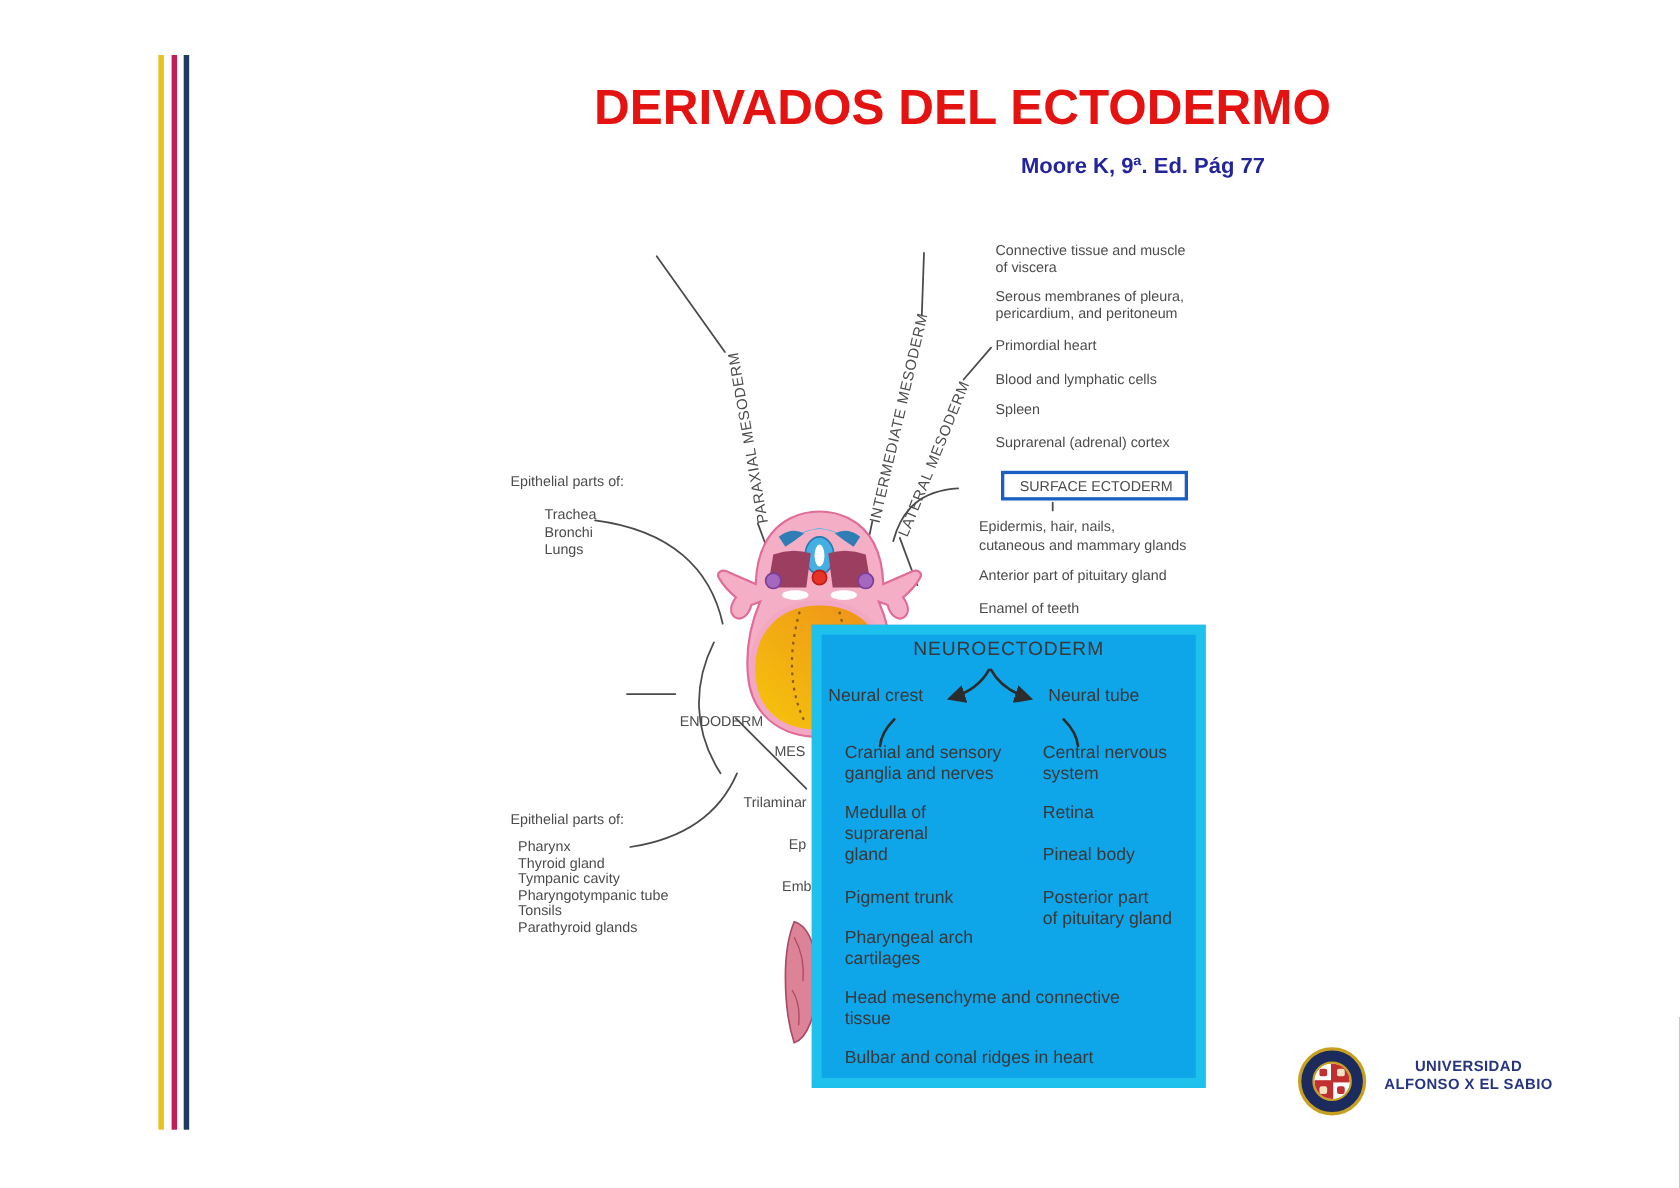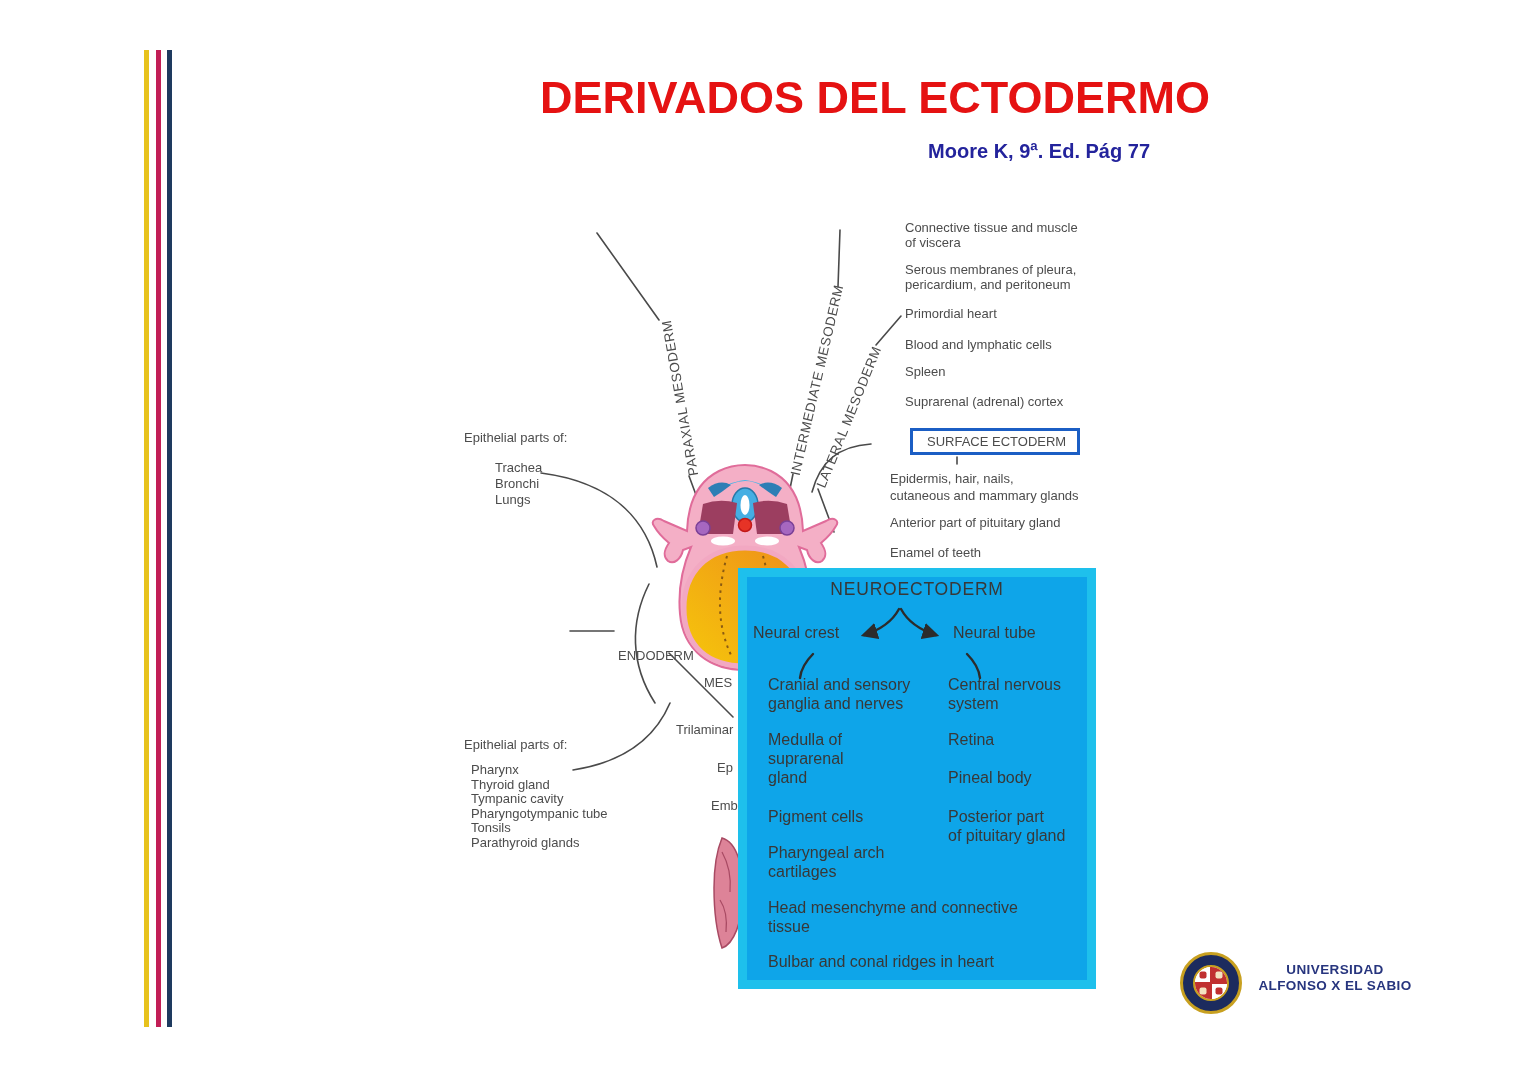--- a/index.html
+++ b/index.html
@@ -177,21 +177,21 @@
 
   <div id="neuro-box" class="abs">
     <div id="nb-title" class="nb">NEUROECTODERM</div>
     <div class="nb" style="left:6px; top:46px;">Neural crest</div>
     <div class="nb" style="left:206px; top:46px;">Neural tube</div>
     <div class="nb ml" style="left:21px; top:98px;">Cranial and sensory
 ganglia and nerves</div>
     <div class="nb ml" style="left:21px; top:153px;">Medulla of
 suprarenal
 gland</div>
-    <div class="nb ml" style="left:21px; top:230px;">Pigment cells</div>
+    <div class="nb ml" style="left:21px; top:230px;">Pigment trunk</div>
     <div class="nb ml" style="left:21px; top:266px;">Pharyngeal arch
 cartilages</div>
     <div class="nb ml" style="left:201px; top:98px;">Central nervous
 system</div>
     <div class="nb ml" style="left:201px; top:153px;">Retina</div>
     <div class="nb ml" style="left:201px; top:191px;">Pineal body</div>
     <div class="nb ml" style="left:201px; top:230px;">Posterior part
 of pituitary gland</div>
     <div class="nb ml" style="left:21px; top:321px;">Head mesenchyme and connective
 tissue</div>

